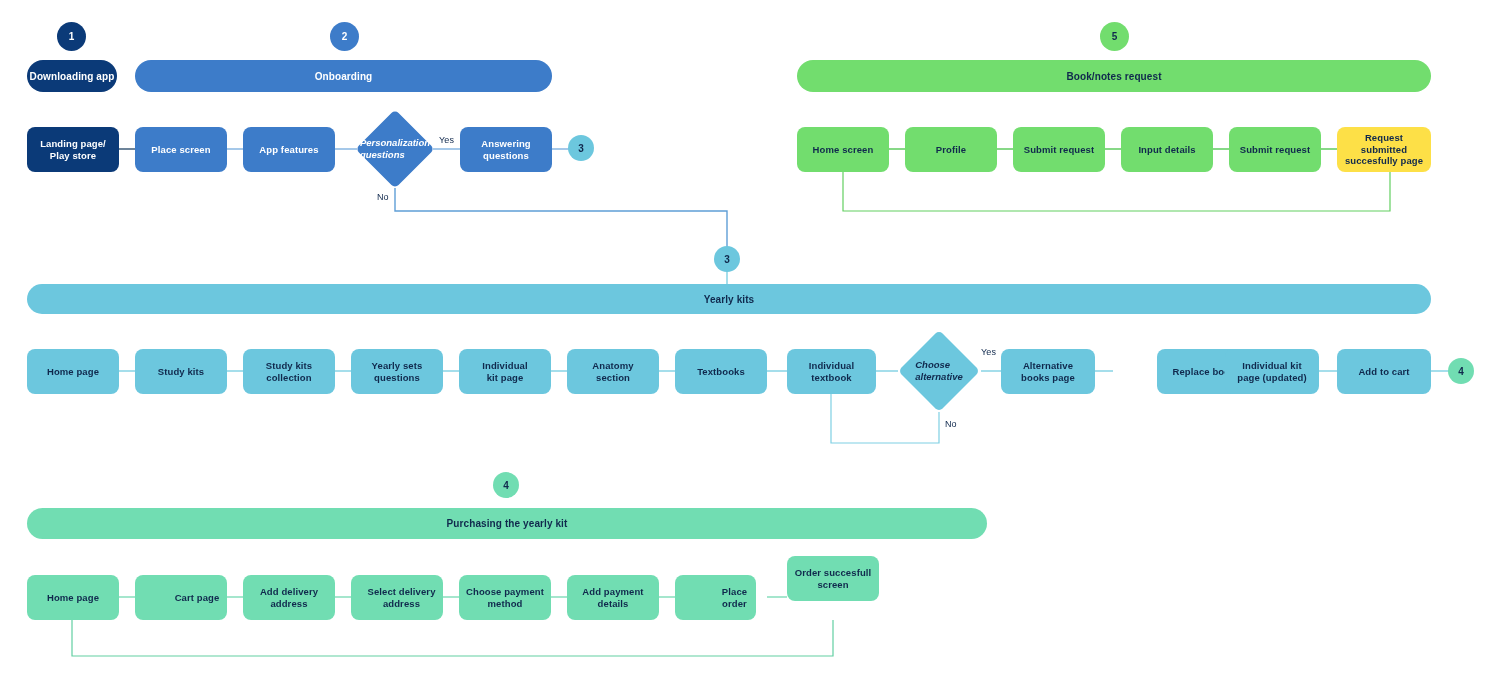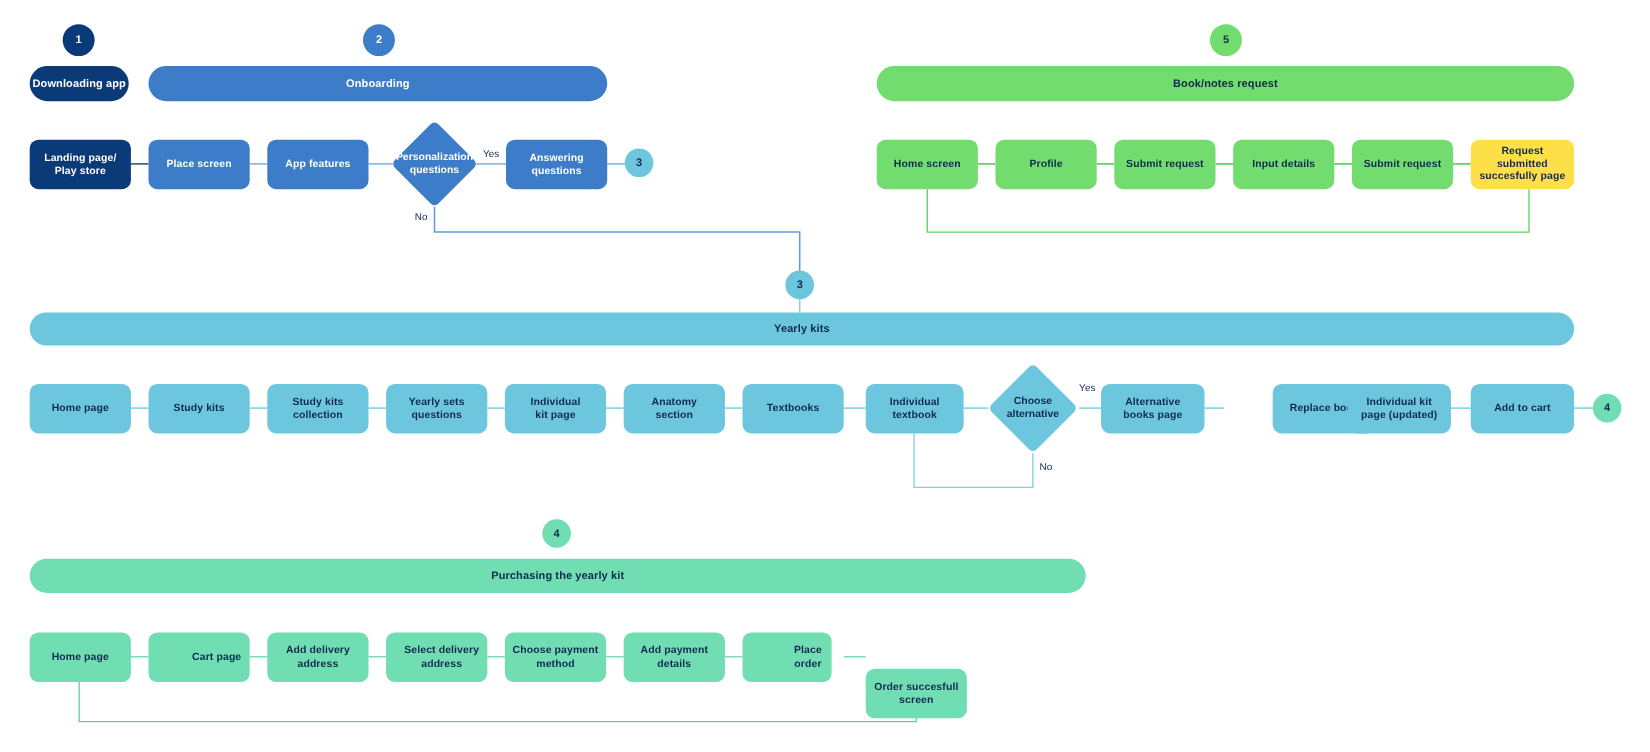--- a/index.html
+++ b/index.html
@@ -70,25 +70,25 @@
   }
   .diamond-label {
     position: absolute;
     left: -14px;
     top: 0;
     width: calc(100% + 28px);
     height: 100%;
     display: flex;
     align-items: center;
     justify-content: center;
-    text-align: center;
     font-size: 9.5px;
     font-weight: bold;
     line-height: 1.25;
     white-space: pre-line;
+    font-style: italic;
   }
   .edge-label {
     position: absolute;
     font-size: 9px;
     font-weight: normal;
     color: #10294d;
     letter-spacing: 0.1px;
   }
   .txt-white { color: #ffffff; }
   .txt-navy  { color: #10294d; }
@@ -303,16 +303,16 @@
   <span>Choose payment
 method</span>
 </div>
 <div class="node txt-navy" style="left:567px; top:575px; width:92px; height:45px; background:#71ddb2;">
   <span>Add payment
 details</span>
 </div>
 <div class="node txt-navy" style="left:675px; top:575px; width:81px; height:45px; background:#71ddb2;padding-left:42px;">
   <span>Place order</span>
 </div>
-<div class="node txt-navy" style="left:787px; top:608px; width:92px; height:45px; background:#71ddb2;">
+<div class="node txt-navy" style="left:787px; top:556px; width:92px; height:45px; background:#71ddb2;">
   <span>Order succesfull
 screen</span>
 </div>
 
 </body></html>

